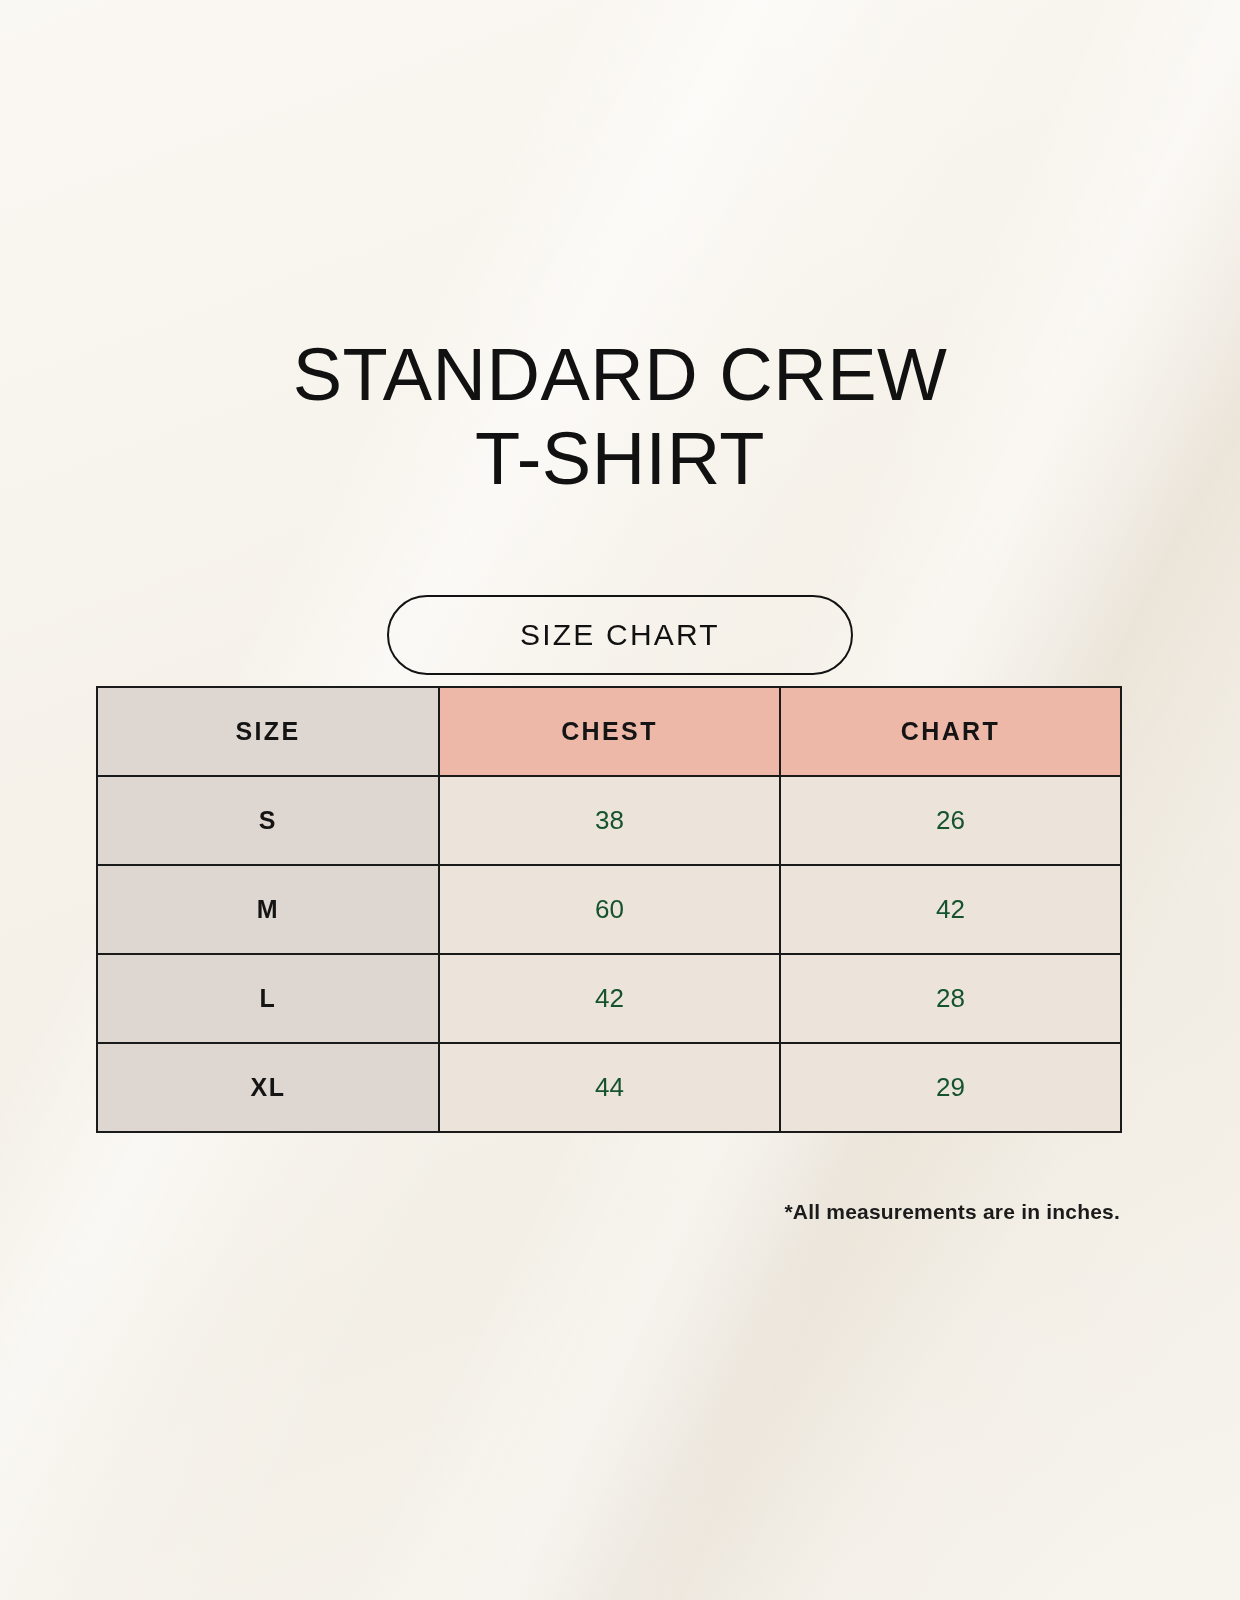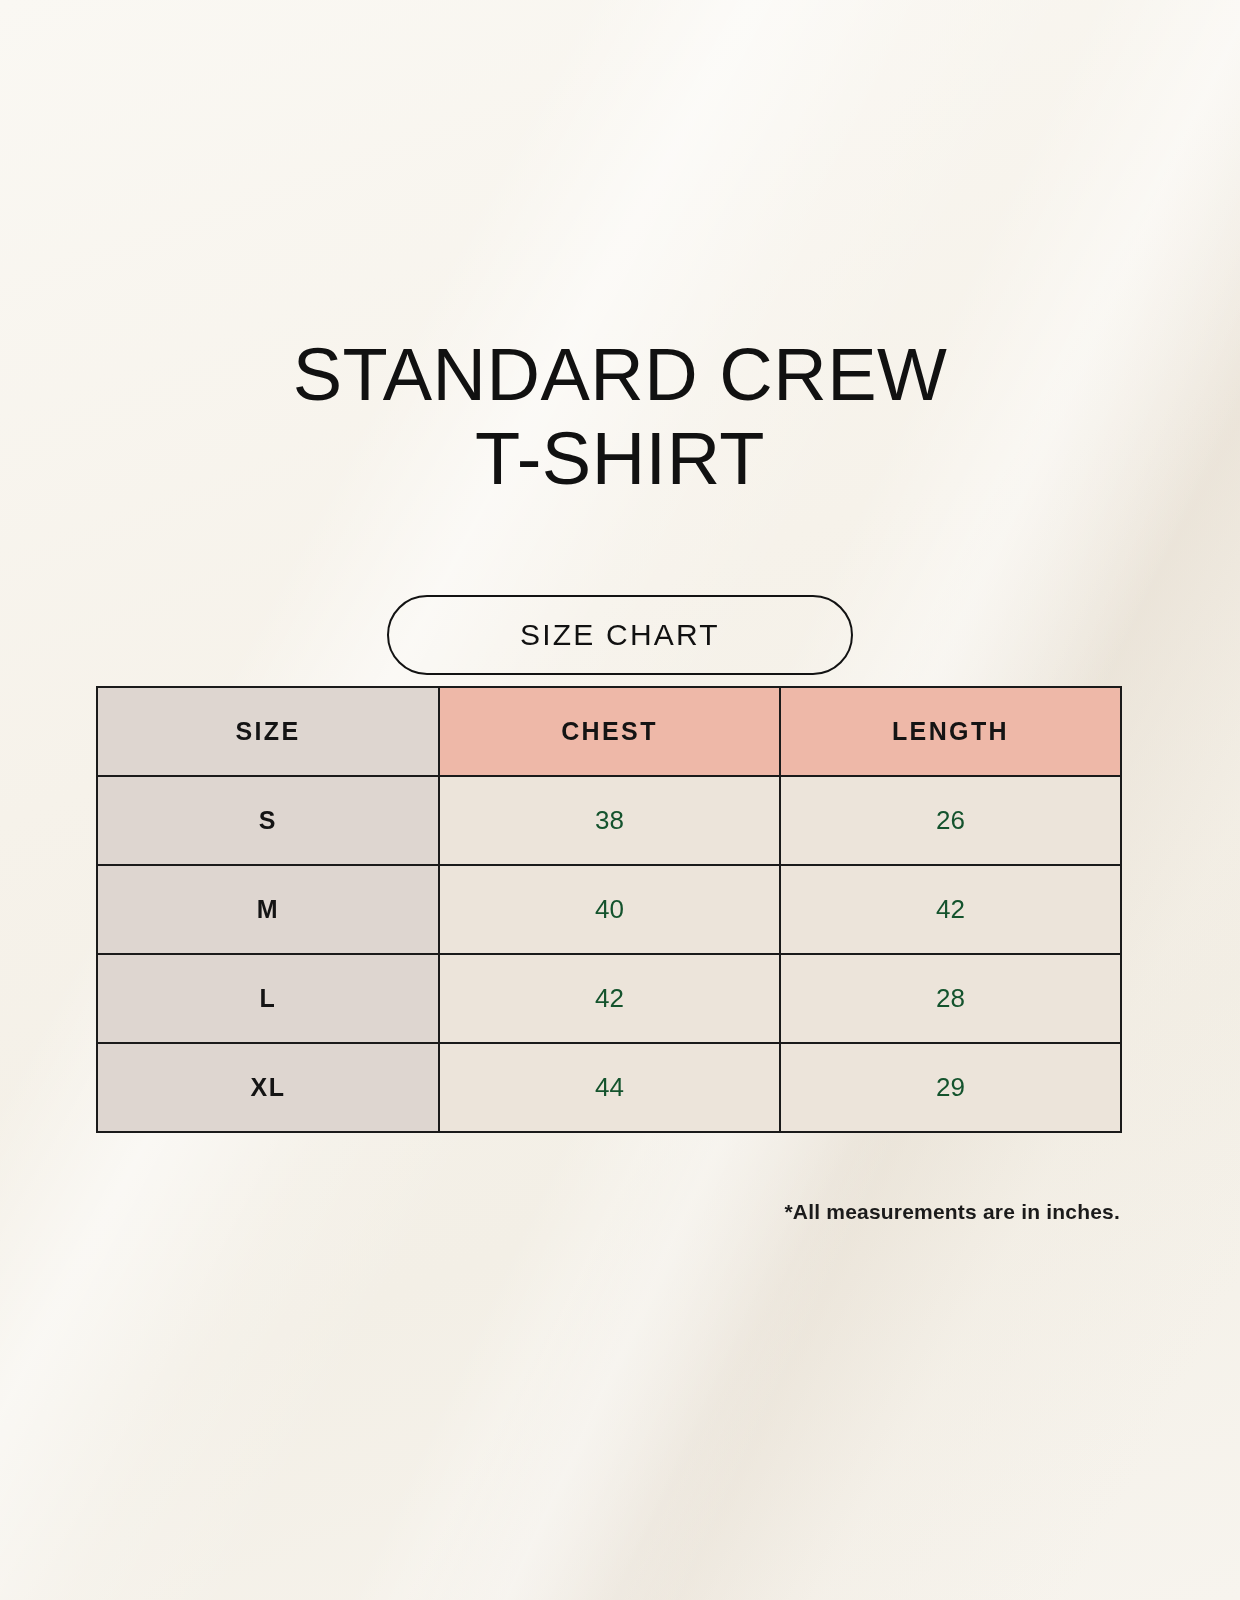--- a/index.html
+++ b/index.html
@@ -160,32 +160,32 @@
     <table class="size-table">
       <colgroup>
         <col class="c-size">
         <col class="c-chest">
         <col class="c-length">
       </colgroup>
       <thead>
         <tr>
           <th class="h-size">SIZE</th>
           <th class="h-measure">CHEST</th>
-          <th class="h-measure">LENGTH</th>
+          <th class="h-measure">CHART</th>
         </tr>
       </thead>
       <tbody>
         <tr>
           <td class="cell-size">S</td>
           <td class="cell-val">38</td>
           <td class="cell-val">26</td>
         </tr>
         <tr>
           <td class="cell-size">M</td>
-          <td class="cell-val">40</td>
+          <td class="cell-val">60</td>
           <td class="cell-val">42</td>
         </tr>
         <tr>
           <td class="cell-size">L</td>
           <td class="cell-val">42</td>
           <td class="cell-val">28</td>
         </tr>
         <tr>
           <td class="cell-size">XL</td>
           <td class="cell-val">44</td>

